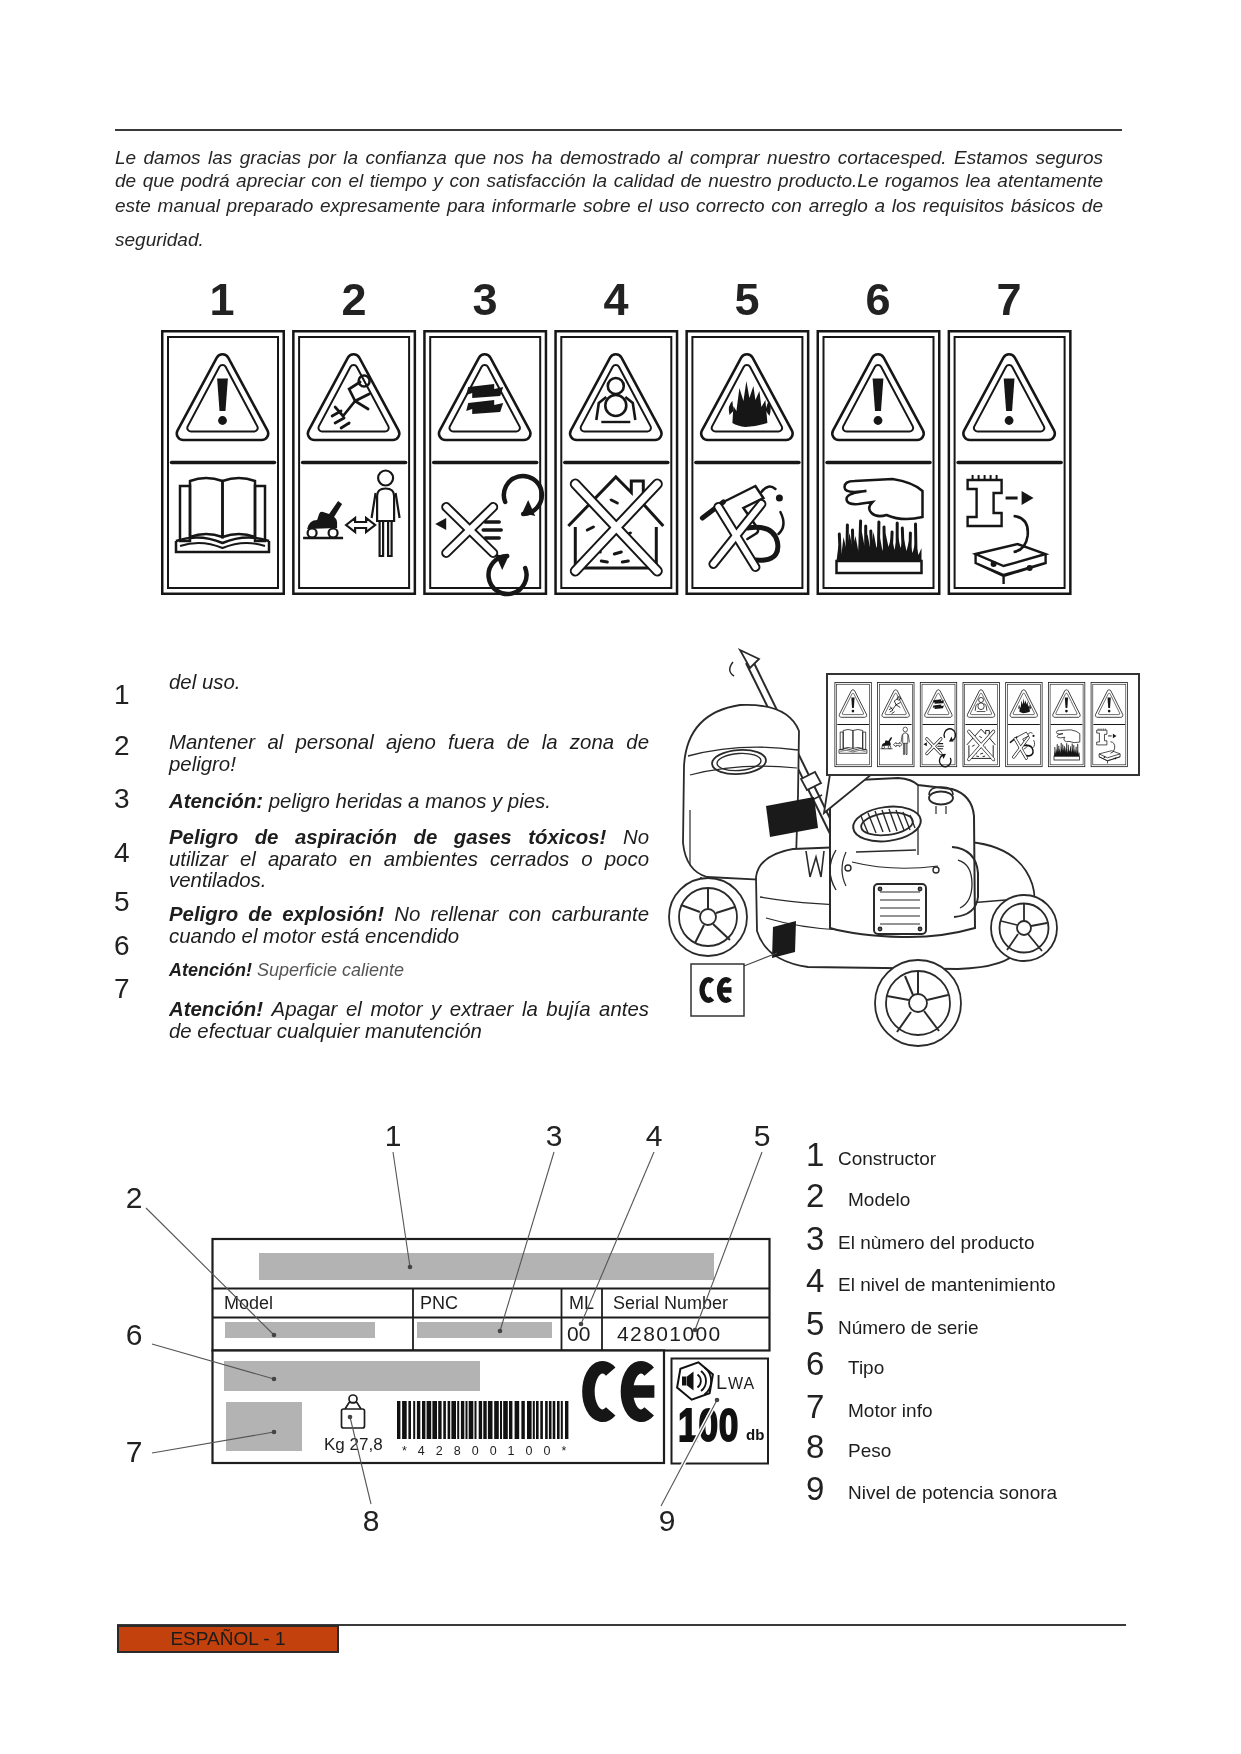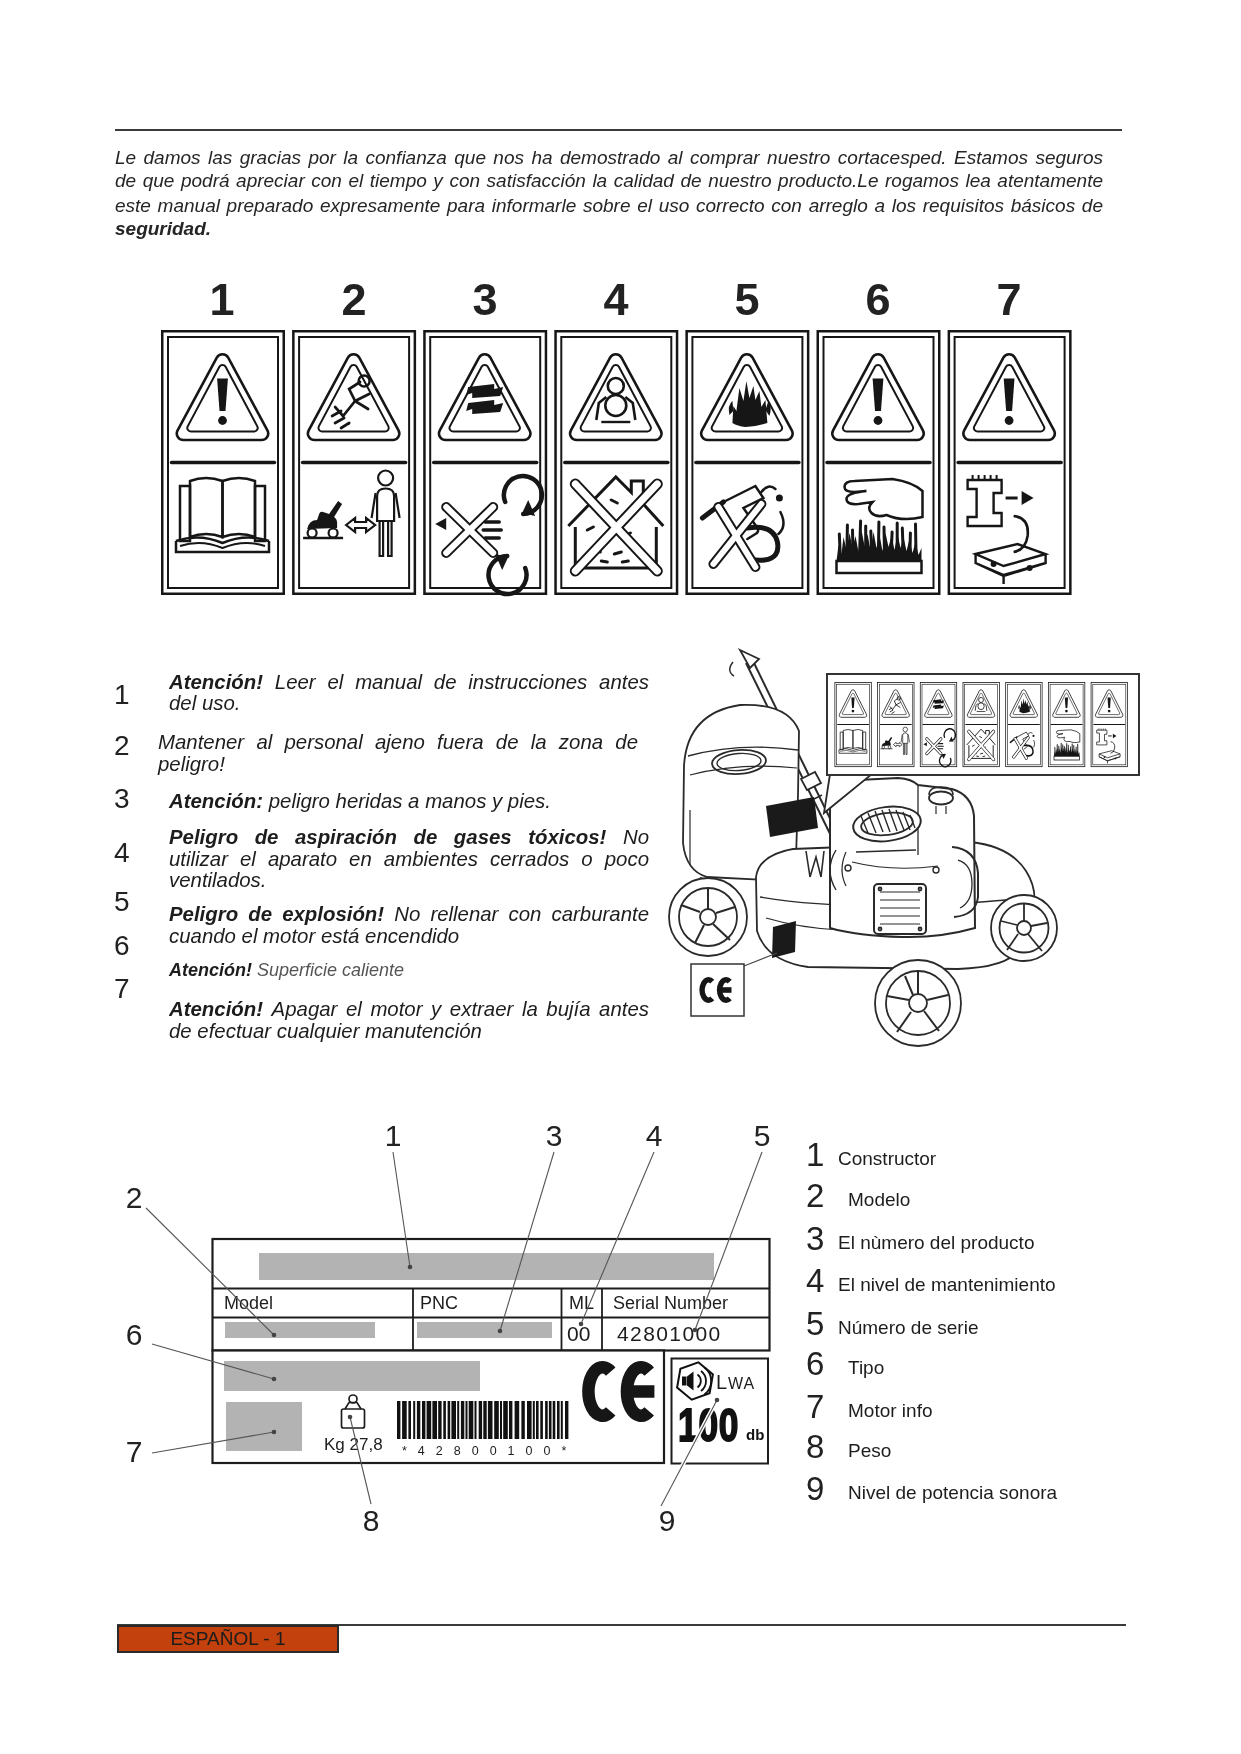--- a/index.html
+++ b/index.html
@@ -205,21 +205,21 @@
  <circle cx="82" cy="238" r="3" fill="#161616" stroke="none"></circle>
 </g>
         </g>
       </defs>
     </svg>
 <div class="abs" style="left:115px;top:129px;width:1007px;height:2px;background:#3a3a3a;"></div>
 <div class="abs it" style="left:115px;top:147px;width:988px;font-size:19px;line-height:22.5px;--lh:22.5px;color:#262626;">
   <div class="jl">Le damos las gracias por la confianza que nos ha demostrado al comprar nuestro cortacesped. Estamos seguros</div>
   <div class="jl">de que podrá apreciar con el tiempo y con satisfacción la calidad de nuestro producto.Le rogamos lea atentamente</div>
   <div class="jl" style="margin-top:3px;">este manual preparado expresamente para informarle sobre el uso correcto con arreglo a los requisitos básicos de</div>
-  <div style="margin-top:0;font-weight:bold;">seguridad.</div>
+  <div style="margin-top:11px;">seguridad.</div>
 </div>
 <div class="abs" style="left:182px;top:277px;width:80px;text-align:center;font-size:45px;font-weight:bold;color:#222;line-height:45px;">1</div>
     <div class="abs" style="left:314px;top:277px;width:80px;text-align:center;font-size:45px;font-weight:bold;color:#222;line-height:45px;">2</div>
     <div class="abs" style="left:445px;top:277px;width:80px;text-align:center;font-size:45px;font-weight:bold;color:#222;line-height:45px;">3</div>
     <div class="abs" style="left:576px;top:277px;width:80px;text-align:center;font-size:45px;font-weight:bold;color:#222;line-height:45px;">4</div>
     <div class="abs" style="left:707px;top:277px;width:80px;text-align:center;font-size:45px;font-weight:bold;color:#222;line-height:45px;">5</div>
     <div class="abs" style="left:838px;top:277px;width:80px;text-align:center;font-size:45px;font-weight:bold;color:#222;line-height:45px;">6</div>
     <div class="abs" style="left:969px;top:277px;width:80px;text-align:center;font-size:45px;font-weight:bold;color:#222;line-height:45px;">7</div>
 <svg class="abs" style="left:0;top:0" width="1241" height="620" viewBox="0 0 1241 620">
       <use href="#card1" x="161.0" y="330"></use>
@@ -232,24 +232,23 @@
     </svg>
 <div class="abs" style="left:114px;top:681px;width:30px;font-size:28px;line-height:28px;color:#222;">1</div>
     <div class="abs" style="left:114px;top:732px;width:30px;font-size:28px;line-height:28px;color:#222;">2</div>
     <div class="abs" style="left:114px;top:785px;width:30px;font-size:28px;line-height:28px;color:#222;">3</div>
     <div class="abs" style="left:114px;top:839px;width:30px;font-size:28px;line-height:28px;color:#222;">4</div>
     <div class="abs" style="left:114px;top:888px;width:30px;font-size:28px;line-height:28px;color:#222;">5</div>
     <div class="abs" style="left:114px;top:932px;width:30px;font-size:28px;line-height:28px;color:#222;">6</div>
     <div class="abs" style="left:114px;top:975px;width:30px;font-size:28px;line-height:28px;color:#222;">7</div>
 <div style="--lh:21.5px;">
 <div class="abs" style="left:169px;top:671.5px;width:480px;font-size:20.4px;line-height:21.5px;color:#1d1d1d;">
-        <div class="jl"><span class="bi">Atención!</span> <span class="it">Leer el manual de instrucciones antes</span></div>
         <div class=""><span class="it">del uso.</span></div>
       </div>
-      <div class="abs" style="left:158px;top:732px;width:480px;font-size:20.4px;line-height:21.5px;color:#1d1d1d;">
+      <div class="abs" style="left:169px;top:732px;width:480px;font-size:20.4px;line-height:21.5px;color:#1d1d1d;">
         <div class="jl"><span class="it">Mantener al personal ajeno fuera de la zona de</span></div>
         <div class=""><span class="it">peligro!</span></div>
       </div>
       <div class="abs" style="left:169px;top:791px;width:480px;font-size:20.4px;line-height:21.5px;color:#1d1d1d;">
         <div class=""><span class="bi">Atención:</span> <span class="it">peligro heridas a manos y pies.</span></div>
       </div>
       <div class="abs" style="left:169px;top:827px;width:480px;font-size:20.4px;line-height:21.5px;color:#1d1d1d;">
         <div class="jl"><span class="bi">Peligro de aspiración de gases tóxicos!</span> <span class="it">No</span></div>
         <div class="jl"><span class="it">utilizar el aparato en ambientes cerrados o poco</span></div>
         <div class=""><span class="it">ventilados.</span></div>

